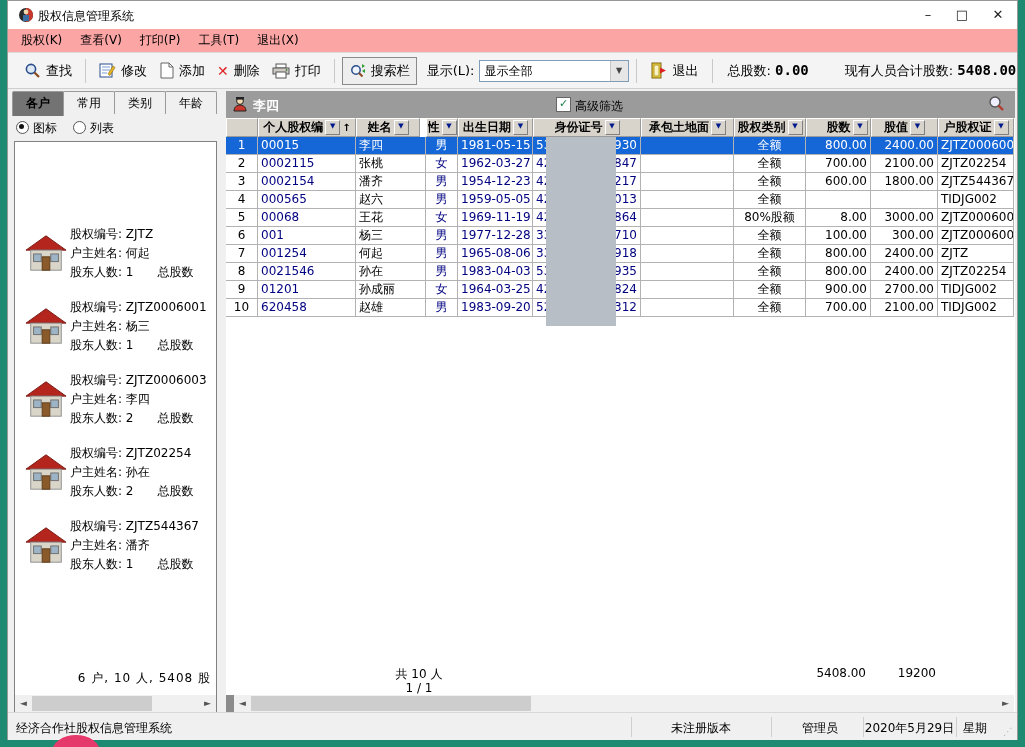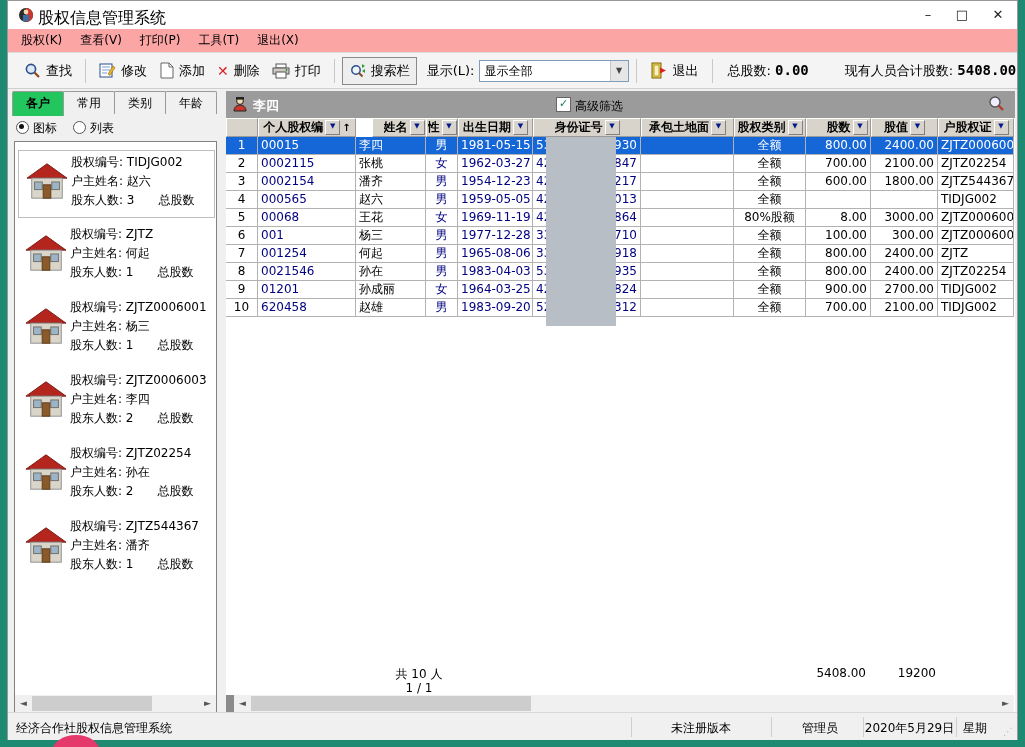--- a/index.html
+++ b/index.html
@@ -3,21 +3,21 @@
 <meta charset="utf-8">
 <style>
   html,body{margin:0;padding:0;}
   body{width:1025px;height:747px;position:relative;overflow:hidden;background:#1f8a72;
        font-family:"DejaVu Sans","Liberation Sans",sans-serif;font-size:12px;color:#000;}
   .abs{position:absolute;}
   .window{position:absolute;left:7px;top:0;width:1011px;height:740px;background:#f0f0f0;
           border:1px solid #989898;box-sizing:border-box;}
   
   .titlebar{position:absolute;left:0;top:0;width:100%;height:28px;background:#fff;}
-  .title-text{position:absolute;left:30px;top:7px;font-size:16px;}
+  .title-text{position:absolute;left:30px;top:7px;font-size:12px;}
   .winbtn{position:absolute;top:0;width:34px;height:28px;text-align:center;line-height:28px;font-size:13px;color:#222;}
   
   .menubar{position:absolute;left:0;top:28px;width:100%;height:23px;background:#fca5a5;display:flex;align-items:center;padding-left:4px;box-sizing:border-box;}
   .menu-item{padding:2px 9px;font-size:12px;}
   
   .toolbar{position:absolute;left:0;top:51px;width:100%;height:37px;background:#f4f4f4;
            border-top:1px solid #dcdcdc;border-bottom:1px solid #cfcfcf;box-sizing:border-box;
            display:flex;align-items:center;padding-left:10px;}
   .tbtn{display:flex;align-items:center;gap:5px;padding:4px 6px;font-size:13px;}
   .tsep{width:1px;height:24px;background:#c9c9c9;margin:0 7px;}
@@ -29,21 +29,21 @@
   .tot{font-size:13px;margin-left:18px;}
   .tot b{font-size:14px;font-family:"DejaVu Sans Mono","Liberation Mono",monospace;}
   
   .ico{display:inline-block;vertical-align:middle;}
   .xico{color:#d22;font-weight:bold;font-size:14px;}
   
   .sidebar{position:absolute;left:2px;top:90px;width:212px;height:622px;}
   .tabs{position:absolute;left:2px;top:0;height:24px;display:flex;}
   .tab{width:50px;height:22px;text-align:center;line-height:22px;font-size:12px;background:#f0f0f0;
        border:1px solid #9a9a9a;border-bottom:none;border-radius:2px 2px 0 0;margin-right:-1px;}
-  .tab.active{height:24px;background:#22c55e;font-weight:bold;position:relative;z-index:2;}
+  .tab.active{height:24px;background:#737373;font-weight:bold;position:relative;z-index:2;}
   .viewrow{position:absolute;left:6px;top:27px;height:20px;display:flex;align-items:center;gap:16px;font-size:12px;}
   .radio{width:11px;height:11px;border:1px solid #555;border-radius:50%;display:inline-block;vertical-align:-2px;margin-right:4px;background:#fff;position:relative;}
   .radio.on::after{content:"";position:absolute;left:2px;top:2px;width:5px;height:5px;border-radius:50%;background:#111;}
   .listbox{position:absolute;left:4px;top:50px;width:203px;height:572px;background:#fff;
            border:1px solid #828282;box-sizing:border-box;overflow:hidden;}
   .entry{position:absolute;left:3px;width:195px;height:66px;}
   .entry.selected{border:1px solid #bdbdbd;}
   .house{position:absolute;left:7px;top:10px;}
   .etext{position:absolute;left:52px;top:2px;width:150px;font-size:12px;line-height:19px;white-space:nowrap;}
   .countline{position:absolute;left:0;top:528px;width:196px;text-align:right;font-size:12px;letter-spacing:1px;}
@@ -178,39 +178,26 @@
         <div class="tab active">各户</div>
         <div class="tab">常用</div>
         <div class="tab">类别</div>
         <div class="tab">年龄</div>
       </div>
     <div class="viewrow">
       <span><span class="radio on"></span><span>图标</span></span>
       <span><span class="radio"></span><span>列表</span></span>
     </div>
     <div class="listbox" id="householdList">
+      <div class="countline">6 户, 10 人, 5408 股</div>
       <div class="hscroll" style="left:0;bottom:0;width:201px">
         <span class="harrow" style="left:0">◄</span>
         <div class="hthumb" style="left:17px;width:120px"></div>
         <span class="harrow" style="right:0">►</span>
       </div>
-    <div class="entry selected" style="top: 8px;">
-          <div class="house"><svg width="42" height="40" viewBox="0 0 44 40">
-              <polygon points="1,17 22,2 43,17" fill="#b3251d" stroke="#7a1a14"></polygon>
-              <rect x="6" y="17" width="32" height="21" fill="#d9d5c9" stroke="#8f8f8f"></rect>
-              <rect x="9" y="21" width="8" height="8" fill="#9db4c6" stroke="#6f6f6f"></rect>
-              <rect x="27" y="21" width="8" height="8" fill="#9db4c6" stroke="#6f6f6f"></rect>
-              <rect x="18" y="24" width="8" height="14" fill="#8a5a2b" stroke="#5f3c18"></rect>
-            </svg></div>
-          <div class="etext">
-            <div>股权编号: TIDJG002</div>
-            <div>户主姓名: 赵六</div>
-            <div>股东人数: 3　　总股数</div>
-          </div>
-        </div>
         <div class="entry" style="top: 81px;">
           <div class="house"><svg width="42" height="40" viewBox="0 0 44 40">
               <polygon points="1,17 22,2 43,17" fill="#b3251d" stroke="#7a1a14"></polygon>
               <rect x="6" y="17" width="32" height="21" fill="#d9d5c9" stroke="#8f8f8f"></rect>
               <rect x="9" y="21" width="8" height="8" fill="#9db4c6" stroke="#6f6f6f"></rect>
               <rect x="27" y="21" width="8" height="8" fill="#9db4c6" stroke="#6f6f6f"></rect>
               <rect x="18" y="24" width="8" height="14" fill="#8a5a2b" stroke="#5f3c18"></rect>
             </svg></div>
           <div class="etext">
             <div>股权编号: ZJTZ</div>
@@ -292,21 +279,21 @@
         <line x1="11.5" y1="10.5" x2="16" y2="15" stroke="#b03a2e" stroke-width="2.4"></line>
         </svg>
     </div>
     <div class="thead" id="thead">
         <div class="hcell" style="left: 0px; width: 32px;"></div>
         <div class="hcell" style="left: 32px; width: 98px;">
           <span style="overflow: hidden; white-space: nowrap;">个人股权编</span>
           <span class="fbtn">▼</span>
           <span class="sortmark">↑</span>
         </div>
-        <div class="hcell" style="left: 130px; width: 64px; margin-left: 16px;">
+        <div class="hcell" style="left: 130px; width: 64px;">
           <span style="overflow: hidden; white-space: nowrap;">姓名</span>
           <span class="fbtn">▼</span>
         </div>
         <div class="hcell" style="left: 200px; width: 32px;">
           <span style="overflow: hidden; white-space: nowrap;">性</span>
           <span class="fbtn">▼</span>
         </div>
         <div class="hcell" style="left: 232px; width: 75px;">
           <span style="overflow: hidden; white-space: nowrap;">出生日期</span>
           <span class="fbtn">▼</span>

